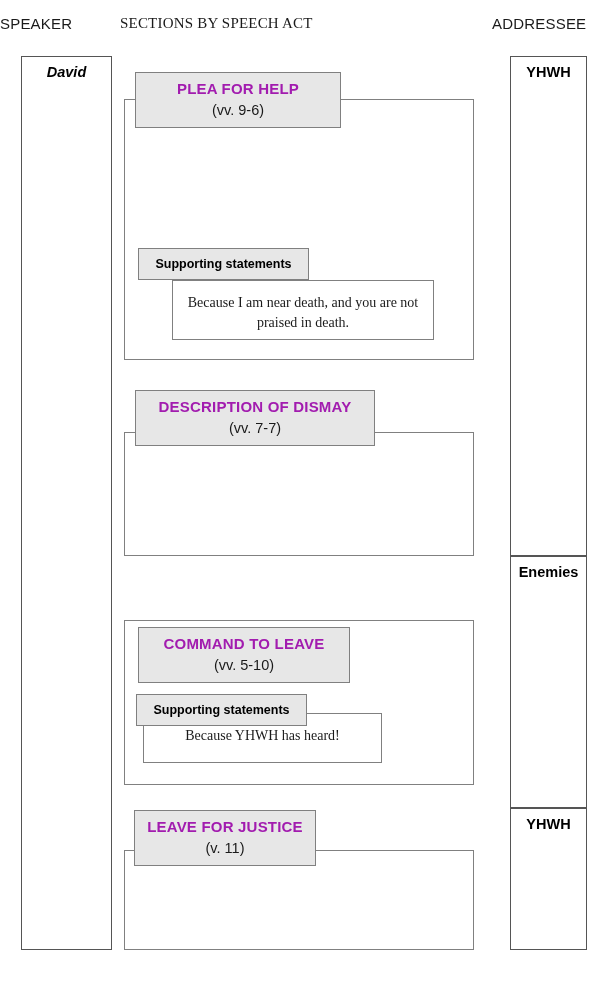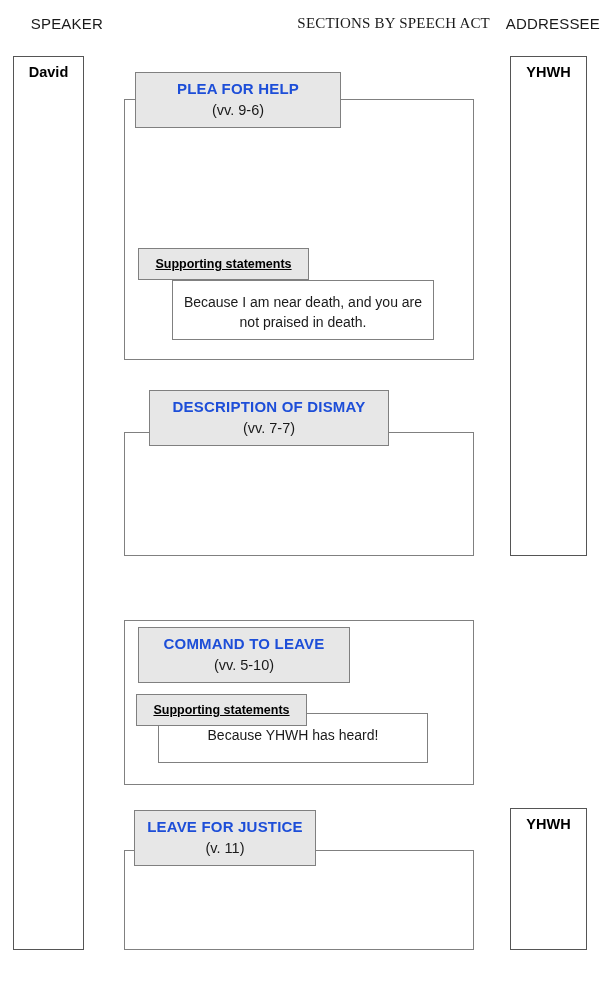--- a/index.html
+++ b/index.html
@@ -21,21 +21,21 @@
   }
 
   
   .col-heading {
     position: absolute;
     font-size: 15px;
     font-weight: 400;
     letter-spacing: 0.2px;
     color: #1a1a1a;
     white-space: nowrap;
-    text-align: right;
+    text-align: left;
   }
   #heading-speaker   { left: 0px;   top: 15px; width: 103px; }
   #heading-sections  { left: 120px; top: 15px; width: 370px; font-family: Liberation Serif, serif; }
   #heading-addressee { left: 492px; top: 15px; width: 108px; }
 
   
   .box {
     position: absolute;
     box-sizing: border-box;
     border: 1px solid #808080;
@@ -73,21 +73,21 @@
     justify-content: center;
     padding: 6px 16px;
     z-index: 4;
   }
   .section-title {
     font-size: 15px;
     font-weight: bold;
     letter-spacing: 0.2px;
     line-height: 1.25;
     white-space: nowrap;
-    color: #1d4ed8;
+    color: #a21caf;
   }
   .section-verses {
     font-size: 14.5px;
     font-weight: 400;
     line-height: 1.3;
     margin-top: 2px;
     white-space: nowrap;
     color: #1a1a1a;
   }
 
@@ -104,52 +104,55 @@
   
   .support-label {
     display: flex;
     align-items: center;
     justify-content: center;
     font-size: 12.5px;
     font-weight: bold;
     color: #000000;
     z-index: 4;
     white-space: nowrap;
-    text-decoration: underline;
   }
   .support-box { z-index: 2; }
   .support-text {
     position: absolute;
     left: 8px;
     right: 8px;
     text-align: center;
     font-size: 14px;
     line-height: 1.4;
     color: #1a1a1a;
+    font-family: Liberation Serif, serif;
   }
 </style>
 </head>
 <body>
 
 <div class="canvas">
 
   <div class="col-heading" id="heading-speaker">SPEAKER</div>
 
   <div class="col-heading" id="heading-sections">SECTIONS BY SPEECH ACT</div>
 
   <div class="col-heading" id="heading-addressee">ADDRESSEE</div>
 
-  <div class="box participant" id="speaker-box-0" style="left:13px; top:56px; width:71px; height:894px;">
+  <div class="box participant" id="speaker-box-0" style="left:21px; top:56px; width:91px; height:894px;font-style:italic;">
     <div class="participant-name">David</div>
   </div>
 
   <div class="box participant" id="addressee-box-0" style="left:510px; top:56px; width:77px; height:500px;">
     <div class="participant-name">YHWH</div>
   </div>
 
+  <div class="box participant" id="addressee-box-1" style="left:510px; top:556px; width:77px; height:252px;">
+    <div class="participant-name">Enemies</div>
+  </div>
 
   <div class="box participant" id="addressee-box-2" style="left:510px; top:808px; width:77px; height:142px;">
     <div class="participant-name">YHWH</div>
   </div>
 
   <div class="box section-body" style="left:124px; top:99px; width:350px; height:261px;"></div>
 
   <div class="body-text" style="left:136px; top:178px;">YHWH, have mercy and heal me!</div>
 
   <div class="box-label section-header" style="left:135px; top:72px; width:206px; height:56px;">
@@ -162,35 +165,35 @@
   </div>
 
   <div class="box-label support-label" style="left:138px; top:248px; width:171px; height:32px;">
     <span>Supporting statements</span>
   </div>
 
   <div class="box section-body" style="left:124px; top:432px; width:350px; height:124px;"></div>
 
   <div class="body-text" style="left:130px; top:484px;">I am deeply distressed and afraid.</div>
 
-  <div class="box-label section-header" style="left:135px; top:390px; width:240px; height:56px;margin-left:14px;">
+  <div class="box-label section-header" style="left:135px; top:390px; width:240px; height:56px;">
     <div class="section-title">DESCRIPTION OF DISMAY</div>
     <div class="section-verses">(vv. 7-7)</div>
   </div>
 
   <div class="box section-body" style="left:124px; top:620px; width:350px; height:165px;"></div>
 
   <div class="body-text" style="left:134px; top:651px;">Move away from me!</div>
 
   <div class="box-label section-header" style="left:138px; top:583px; width:212px; height:56px;margin-top:44px;">
     <div class="section-title">COMMAND TO LEAVE</div>
     <div class="section-verses">(vv. 5-10)</div>
   </div>
 
-  <div class="box support-box" style="left:143px; top:713px; width:270px; height:50px;margin-left:15px;">
+  <div class="box support-box" style="left:143px; top:713px; width:239px; height:50px;">
     <div class="support-text" style="top:12px;">Because YHWH has heard!</div>
   </div>
 
   <div class="box-label support-label" style="left:136px; top:694px; width:171px; height:32px;">
     <span>Supporting statements</span>
   </div>
 
   <div class="box section-body" style="left:124px; top:850px; width:350px; height:100px;"></div>
 
   <div class="body-text" style="left:134px; top:886px;">Let them be shamed and dismayed!</div>

